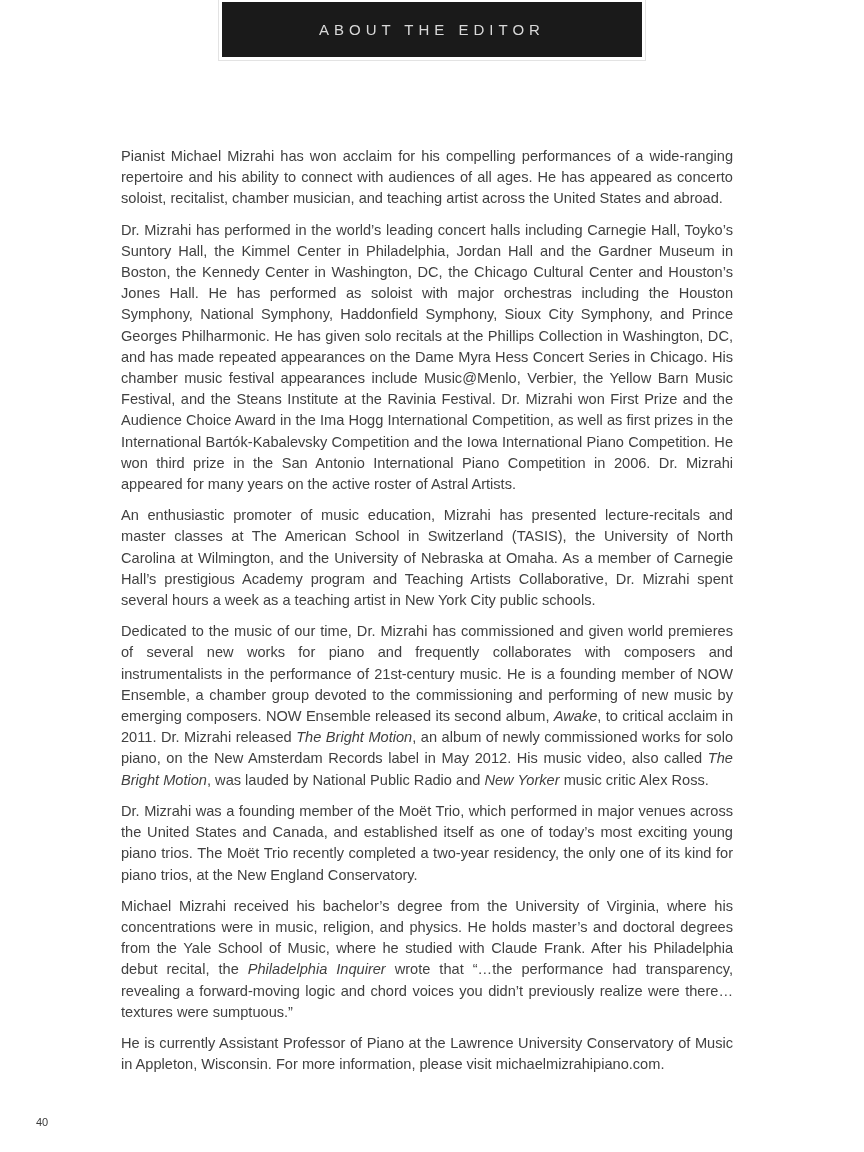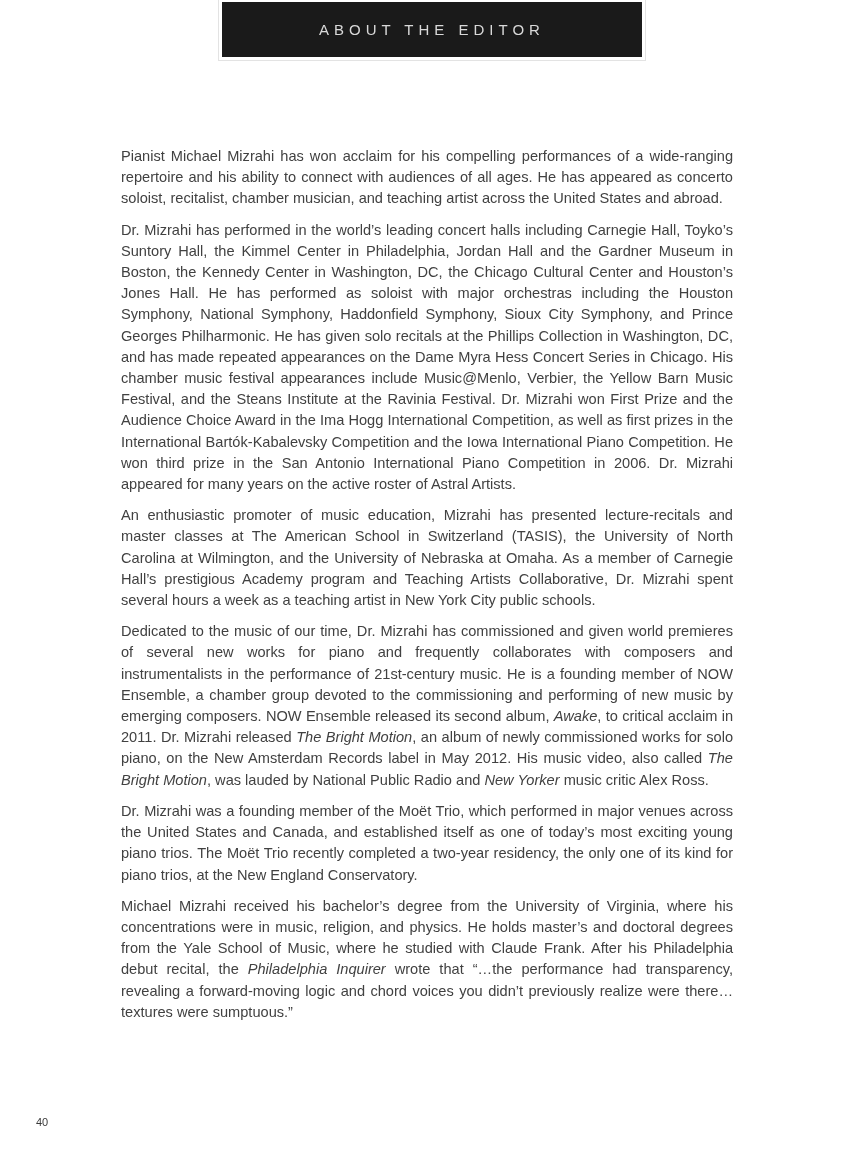--- a/index.html
+++ b/index.html
@@ -66,17 +66,18 @@
     <span class="header-title">ABOUT THE EDITOR</span>
   </div>
 
   <div class="content">
     <p>Pianist Michael Mizrahi has won acclaim for his compelling performances of a wide-ranging repertoire and his ability to connect with audiences of all ages. He has appeared as concerto soloist, recitalist, chamber musician, and teaching artist across the United States and abroad.</p>
     <p>Dr. Mizrahi has performed in the world’s leading concert halls including Carnegie Hall, Toyko’s Suntory Hall, the Kimmel Center in Philadelphia, Jordan Hall and the Gardner Museum in Boston, the Kennedy Center in Washington, DC, the Chicago Cultural Center and Houston’s Jones Hall. He has performed as soloist with major orchestras including the Houston Symphony, National Symphony, Haddonfield Symphony, Sioux City Symphony, and Prince Georges Philharmonic. He has given solo recitals at the Phillips Collection in Washington, DC, and has made repeated appearances on the Dame Myra Hess Concert Series in Chicago. His chamber music festival appearances include Music@Menlo, Verbier, the Yellow Barn Music Festival, and the Steans Institute at the Ravinia Festival. Dr. Mizrahi won First Prize and the Audience Choice Award in the Ima Hogg International Competition, as well as first prizes in the International Bartók-Kabalevsky Competition and the Iowa International Piano Competition. He won third prize in the San Antonio International Piano Competition in 2006. Dr. Mizrahi appeared for many years on the active roster of Astral Artists.</p>
     <p>An enthusiastic promoter of music education, Mizrahi has presented lecture-recitals and master classes at The American School in Switzerland (TASIS), the University of North Carolina at Wilmington, and the University of Nebraska at Omaha. As a member of Carnegie Hall’s prestigious Academy program and Teaching Artists Collaborative, Dr. Mizrahi spent several hours a week as a teaching artist in New York City public schools.</p>
     <p>Dedicated to the music of our time, Dr. Mizrahi has commissioned and given world premieres of several new works for piano and frequently collaborates with composers and instrumentalists in the performance of 21st-century music. He is a founding member of NOW Ensemble, a chamber group devoted to the commissioning and performing of new music by emerging composers. NOW Ensemble released its second album, <i>Awake</i>, to critical acclaim in 2011. Dr. Mizrahi released <i>The Bright Motion</i>, an album of newly commissioned works for solo piano, on the New Amsterdam Records label in May 2012. His music video, also called <i>The Bright Motion</i>, was lauded by National Public Radio and <i>New Yorker</i> music critic Alex Ross.</p>
     <p>Dr. Mizrahi was a founding member of the Moët Trio, which performed in major venues across the United States and Canada, and established itself as one of today’s most exciting young piano trios. The Moët Trio recently completed a two-year residency, the only one of its kind for piano trios, at the New England Conservatory.</p>
     <p>Michael Mizrahi received his bachelor’s degree from the University of Virginia, where his concentrations were in music, religion, and physics. He holds master’s and doctoral degrees from the Yale School of Music, where he studied with Claude Frank. After his Philadelphia debut recital, the <i>Philadelphia Inquirer</i> wrote that “…the performance had transparency, revealing a forward-moving logic and chord voices you didn’t previously realize were there…textures were sumptuous.”</p>
+    <p>He is currently Assistant Professor of Piano at the Lawrence University Conservatory of Music in Appleton, Wisconsin. For more information, please visit michaelmizrahipiano.com.</p>
   </div>
 
   <div class="page-number">40</div>
 
 </div>
 
 </body></html>

